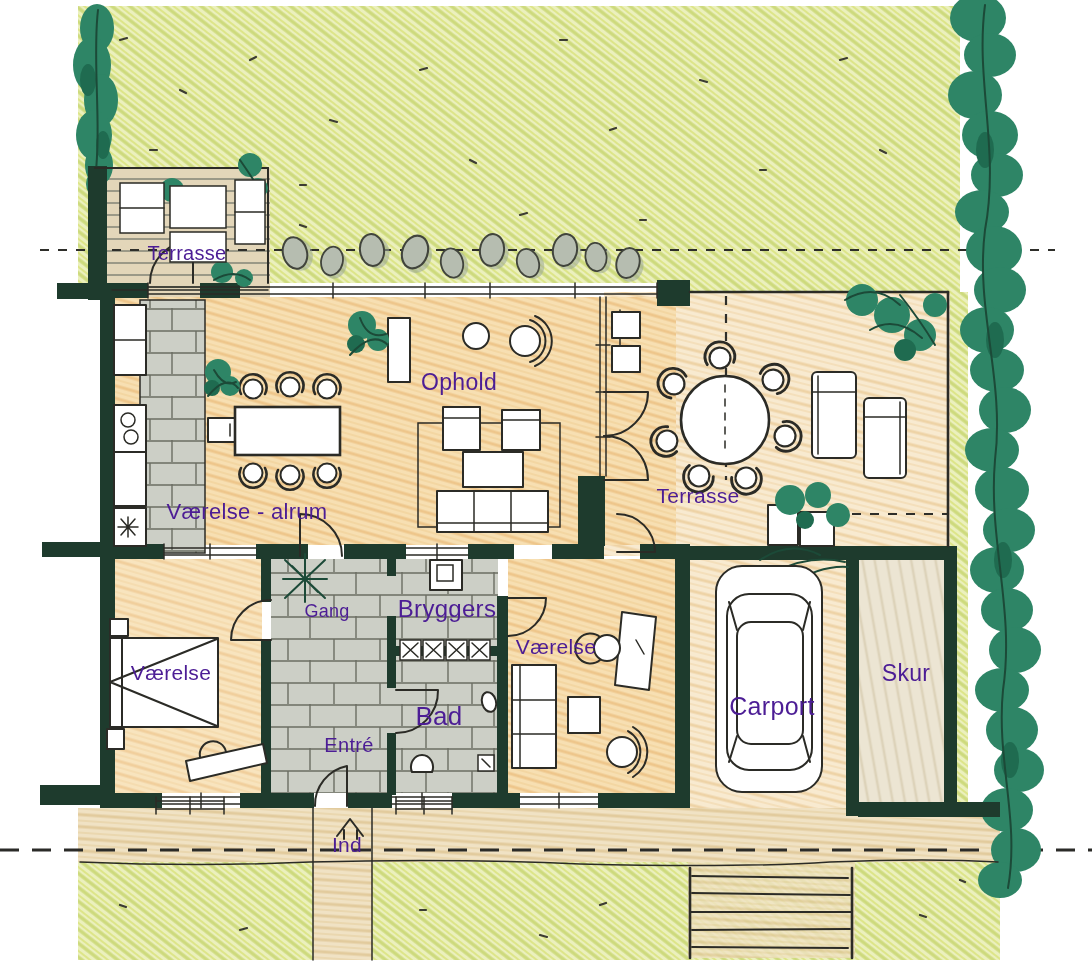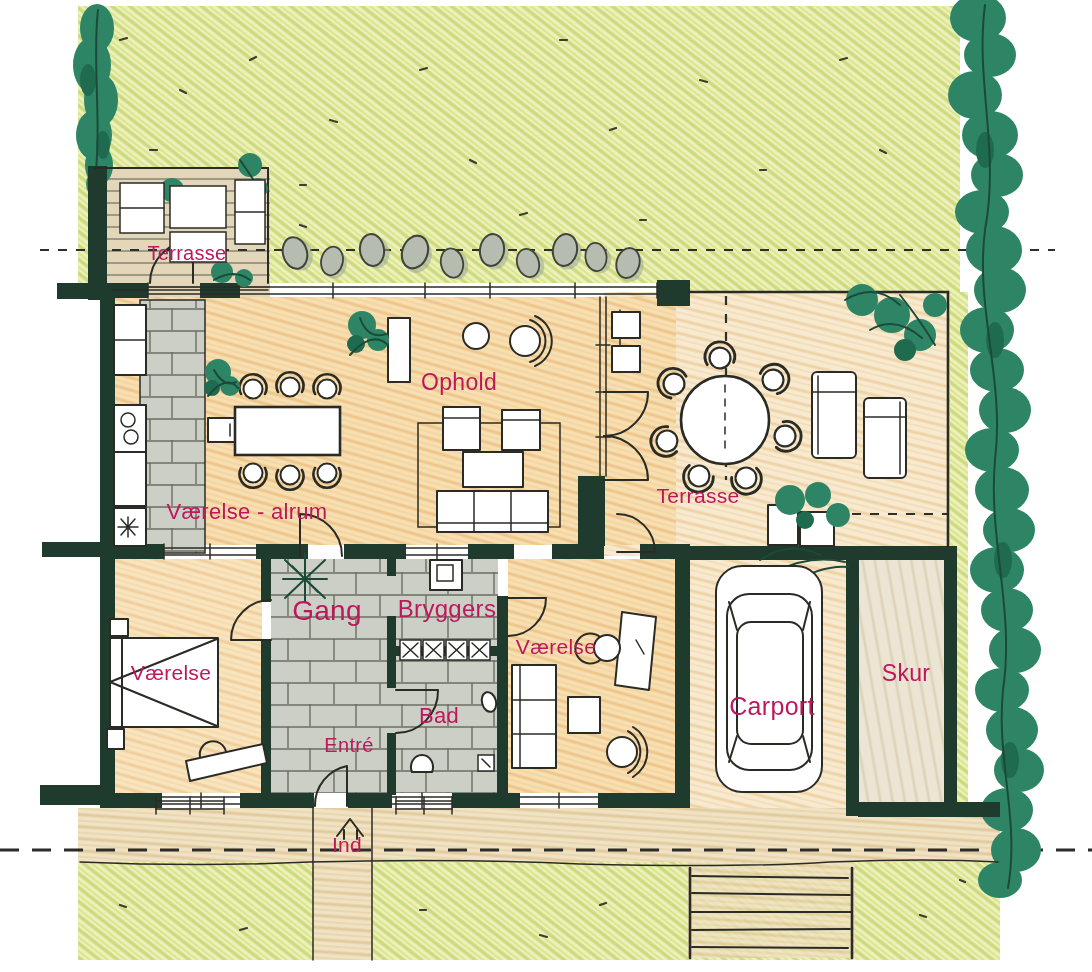--- a/index.html
+++ b/index.html
@@ -1,20 +1,20 @@
 <!DOCTYPE html>
 <html style="--lawn: #ebf0bd; --lawn-hatch: #cdda7c; --foliage: #2e8566; --foliage-dark: #1f6b50; --wall: #1e3b2d; --ink: #2b2b26; --floor-interior: #f7dfb2; --floor-terrace: #f8ead0; --tile-grey: #cccfc6; --stone-grey: #b6bdb0; --path-tan: #f0e2c4; --paper: #ffffff;"><head>
 <meta charset="utf-8">
 <style>
   html,body{margin:0;padding:0;background:#fff;}
   .stage{position:relative;width:1092px;height:972px;background:#fff;overflow:hidden;
          font-family:"Liberation Sans",sans-serif;}
   .stage svg{position:absolute;left:0;top:0;}
   .labels{position:absolute;left:0;top:0;width:100%;height:100%;pointer-events:none;}
-  .label{position:absolute;transform:translate(-50%,-50%);color:#be185d;white-space:nowrap;
+  .label{position:absolute;transform:translate(-50%,-50%);color:#4c1d95;white-space:nowrap;
          letter-spacing:.3px;}
   
   .ink{stroke:var(--ink,#2b2b26);fill:none;stroke-width:2;stroke-linecap:round;stroke-linejoin:round;}
   .ink15{stroke:var(--ink,#2b2b26);fill:none;stroke-width:1.5;stroke-linecap:round;}
   .ink25{stroke:var(--ink,#2b2b26);fill:none;stroke-width:2.6;stroke-linecap:round;}
   .wfill{fill:#fff;}
   .wall{fill:var(--wall,#1e3b2d);}
   .foli{fill:var(--foliage,#2e8566);}
   .folid{fill:var(--foliage-dark,#1f6b50);}
   .leafink{stroke:#1c4a38;fill:none;stroke-width:2;stroke-linecap:round;}
@@ -450,24 +450,24 @@
       <line class="ink" x1="692" y1="930" x2="850" y2="929"></line>
       <line class="ink" x1="692" y1="947" x2="848" y2="948"></line>
     </g>
   </g>
 </svg>
 
 <div class="labels">
   <div class="label" style="left:187px;top:253px;font-size:20px">Terrasse</div>
   <div class="label" style="left:459px;top:382px;font-size:23px">Ophold</div>
   <div class="label" style="left:247px;top:512px;font-size:22px">Værelse - alrum</div>
-  <div class="label" style="left:327px;top:611px;font-size:28px">Gang</div>
+  <div class="label" style="left:327px;top:611px;font-size:18px">Gang</div>
   <div class="label" style="left:447px;top:609px;font-size:24px">Bryggers</div>
   <div class="label" style="left:171px;top:673px;font-size:21px">Værelse</div>
   <div class="label" style="left:556px;top:647px;font-size:21px">Værelse</div>
-  <div class="label" style="left:439px;top:716px;font-size:22px">Bad</div>
+  <div class="label" style="left:439px;top:716px;font-size:26px">Bad</div>
   <div class="label" style="left:349px;top:745px;font-size:20px">Entré</div>
   <div class="label" style="left:698px;top:496px;font-size:21px">Terrasse</div>
   <div class="label" style="left:772px;top:706px;font-size:25px">Carport</div>
   <div class="label" style="left:906px;top:673px;font-size:23px">Skur</div>
   <div class="label" style="left:347px;top:845px;font-size:21px">Ind</div>
 </div>
 </div>
 
 </body></html>

